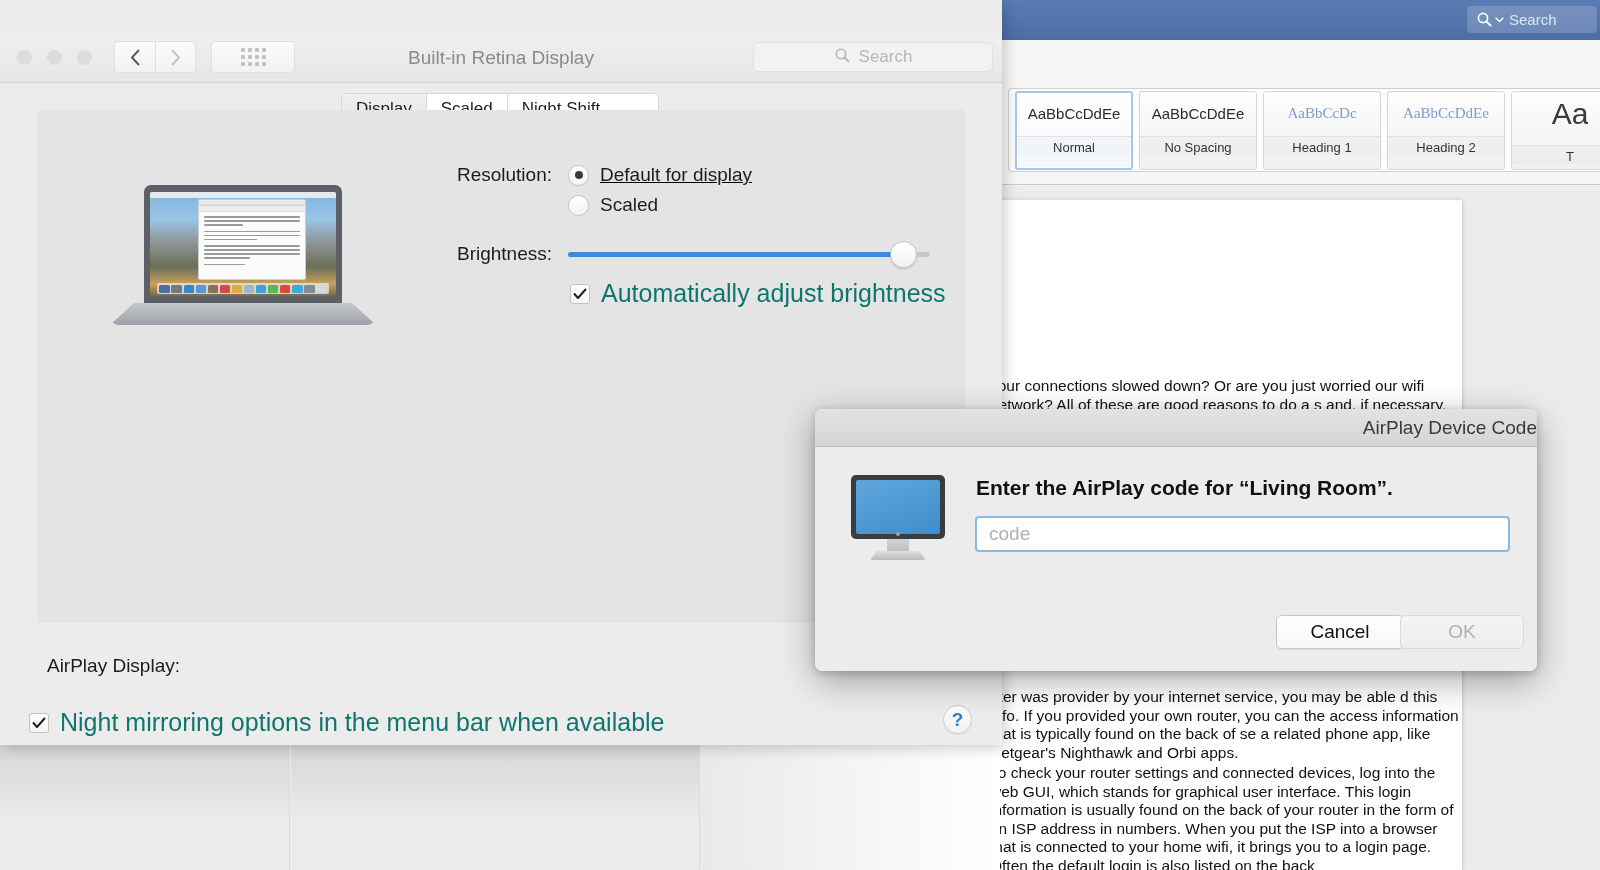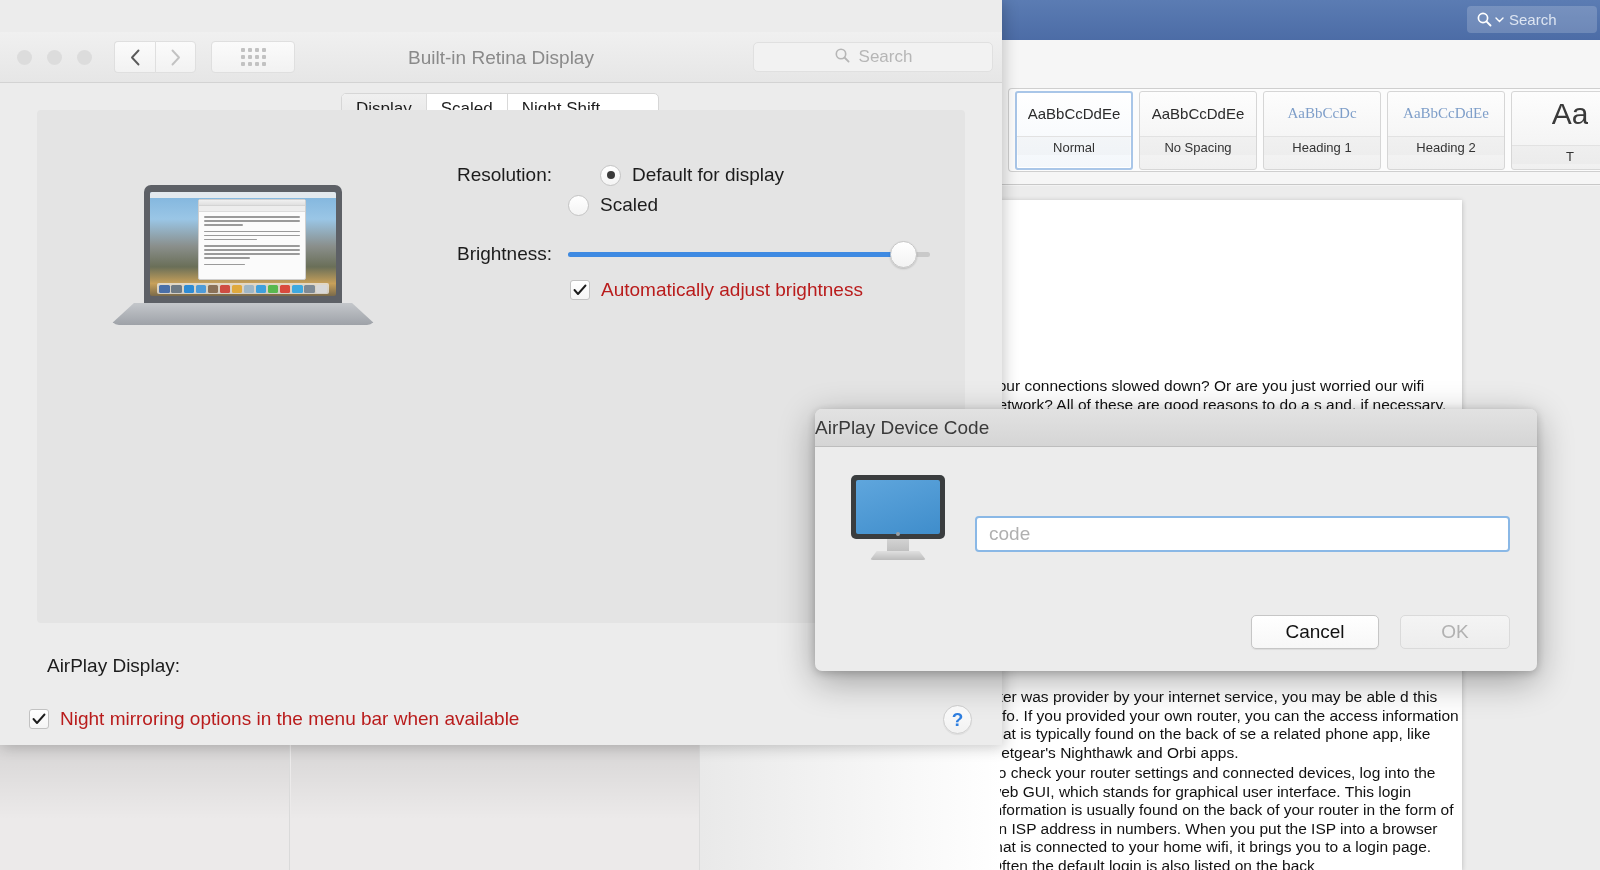--- a/index.html
+++ b/index.html
@@ -206,21 +206,21 @@
     opacity: .85;
   }
 
   
   .lbl { position: absolute; font-size: 19px; color: #1c1c1c; text-align: right; }
   #lbl-res { left: 300px; top: 164px; width: 252px; }
   #lbl-bri { left: 300px; top: 243px; width: 252px; }
   #lbl-air { left: 0px; top: 655px; width: 180px; }
 
   .radio-row { position: absolute; display: flex; align-items: center; gap: 11px; }
-  #radio-default { left: 600px; top: 164px; }
+  #radio-default { left: 568px; top: 164px; text-decoration: underline; }
   #radio-scaled  { left: 568px; top: 194px; }
   .radio {
     width: 21px; height: 21px; border-radius: 50%;
     background: linear-gradient(#ffffff,#f4f4f4);
     border: 1px solid #c4c4c4; position: relative; flex: 0 0 auto;
   }
   .radio.on::after {
     content: ""; position: absolute; left: 50%; top: 50%;
     width: 8px; height: 8px; margin: -4px 0 0 -4px; border-radius: 50%;
     background: #3b3b3b;
@@ -238,21 +238,21 @@
 
   .check-row { position: absolute; display: flex; align-items: center; gap: 11px; }
   #chk-autobright { left: 570px; top: 279px; }
   #chk-mirroring  { left: 29px; top: 708px; }
   .cbox {
     width: 20px; height: 20px; border-radius: 3px; flex: 0 0 auto;
     background: linear-gradient(#ffffff,#f5f5f5); border: 1px solid #c2c2c2;
     display: flex; align-items: center; justify-content: center;
   }
   .cbox .tick { display:block; }
-  .check-row span.ctext { font-size: 19px; color: #b91c1c; white-space: nowrap; }
+  .check-row span.ctext { font-size: 25px; color: #0f766e; white-space: nowrap; }
 
   #airplay-popup {
     position: absolute; left: 189px; top: 651px; width: 372px; height: 32px;
     background: linear-gradient(#ffffff,#f8f8f8);
     border: 1px solid #c9c9c9; border-radius: 5px;
     display: flex; align-items: center; padding-left: 12px;
     box-shadow: 0 1px 1px rgba(0,0,0,0.06);
   }
   #airplay-popup .val { font-size: 18px; color: #1c1c1c; }
   #popup-arrows { position: absolute; right: 10px; top: 4px; display: flex; flex-direction: column; gap: 2px; }
@@ -271,21 +271,21 @@
   #airplay-dialog {
     position: absolute; left: 815px; top: 409px; width: 722px; height: 262px;
     background: #ececec; border-radius: 7px;
     box-shadow: 0 10px 36px rgba(0,0,0,0.33), 0 2px 8px rgba(0,0,0,0.20);
     overflow: hidden;
   }
   #dlg-titlebar {
     position: absolute; left: 0; top: 0; width: 100%; height: 38px;
     background: linear-gradient(#e2e2e2,#d5d5d5);
     border-bottom: 1px solid #bdbdbd;
-    display: flex; align-items: center; justify-content: flex-start;
+    display: flex; align-items: center; justify-content: flex-end;
   }
   #dlg-title { font-size: 19px; color: #3a3a3a; }
 
   #dlg-monitor { position: absolute; left: 36px; top: 66px; width: 94px; height: 86px; }
   #mon-body {
     position: absolute; left: 0; top: 0; width: 94px; height: 64px;
     background: #3a3d3f; border-radius: 5px; padding: 5px;
   }
   #mon-screen { width: 100%; height: 100%; border-radius: 2px; background: linear-gradient(160deg,#5fa6dd,#3f8dcb); }
   #mon-dot { position:absolute; left: 50%; transform: translateX(-50%); top: 57px; width: 4px; height: 4px; border-radius: 50%; background: #9aa0a4; }
@@ -309,27 +309,27 @@
     display: flex; align-items: center; padding-left: 12px;
   }
   #dlg-input .ph { font-size: 19px; color: #b0b0b0; }
 
   .dlg-btn {
     position: absolute; top: 206px; height: 34px; border-radius: 5px;
     display: flex; align-items: center; justify-content: center;
     font-size: 19px;
   }
   #btn-cancel {
-    left: 436px; width: 128px;
+    left: 461px; width: 128px;
     background: linear-gradient(#ffffff,#f7f7f7);
     border: 1px solid #c6c6c6; color: #111;
     box-shadow: 0 1px 1px rgba(0,0,0,0.07);
   }
   #btn-ok {
-    left: 585px; width: 110px;
+    left: 585px; width: 124px;
     background: linear-gradient(#f4f4f4,#ededed);
     border: 1px solid #dadada; color: #b1b1b1;
   }
 </style>
 </head>
 <body>
 
 <div id="root">
 
   <div id="word-app">
@@ -537,20 +537,21 @@
 
     <div id="dlg-monitor">
       <div id="mon-body">
         <div id="mon-screen"></div>
       </div>
       <div id="mon-dot"></div>
       <div id="mon-neck"></div>
       <div id="mon-foot"></div>
     </div>
 
+    <div id="dlg-heading">Enter the AirPlay code for “Living Room”.</div>
 
     <div id="dlg-input">
       <span class="ph">code</span>
     </div>
 
     <div class="dlg-btn" id="btn-cancel">Cancel</div>
     <div class="dlg-btn" id="btn-ok">OK</div>
   </div>
 
 </div>

